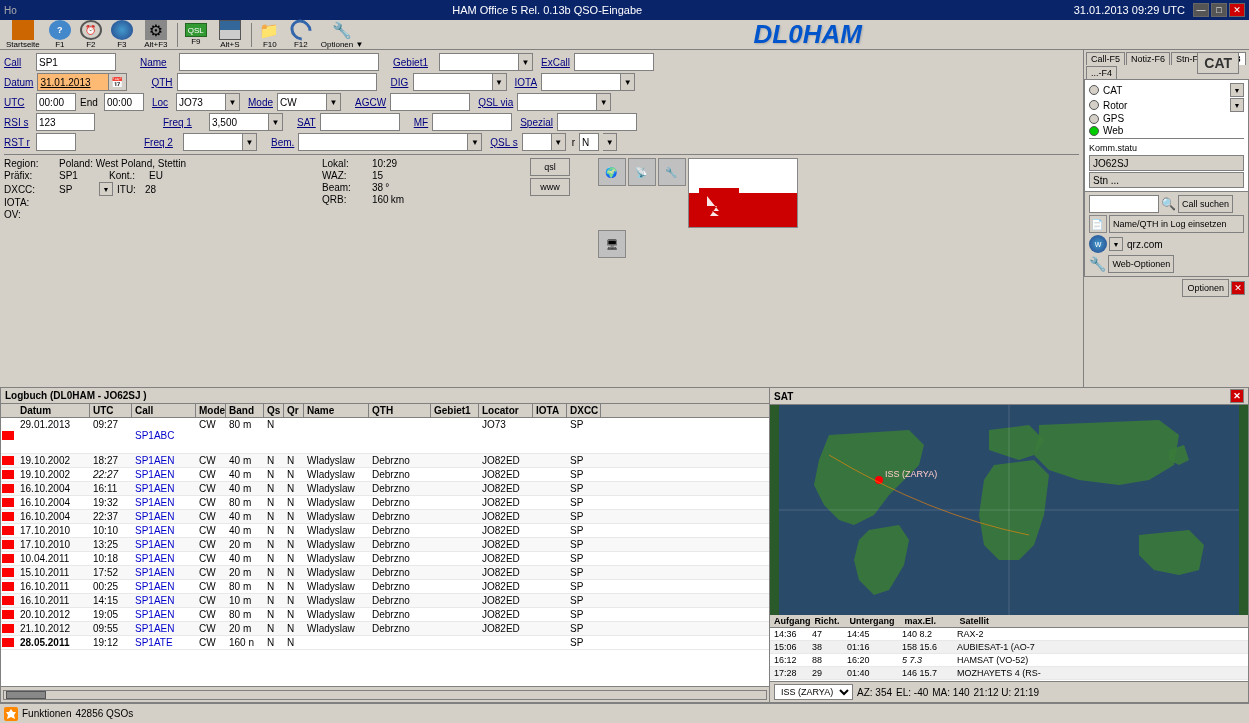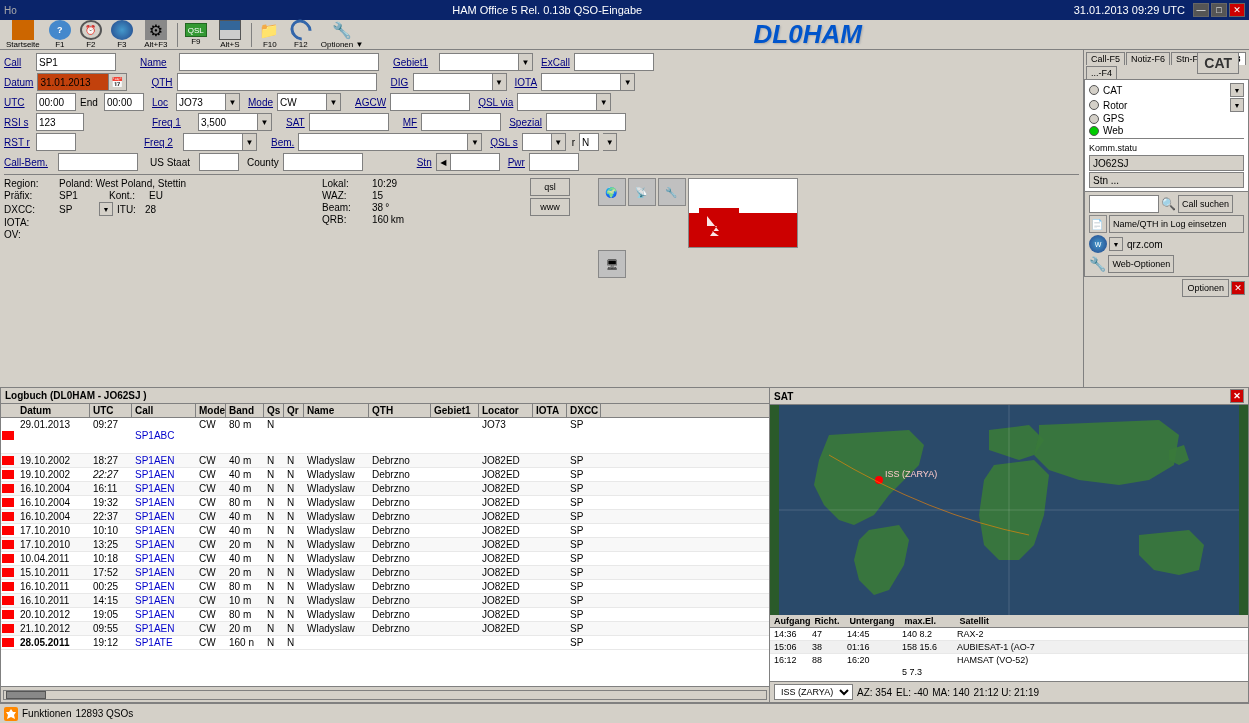--- a/index.html
+++ b/index.html
@@ -109,21 +109,21 @@
           <input type="text" style="width: 80px; border: 1px solid rgb(128, 128, 128); height: 18px; font-size: 10px; padding: 1px 2px; background: white;">
           <div style="width:14px;height:18px;background:#d4d0c8;border:1px solid #808080;border-left:none;display:flex;align-items:center;justify-content:center;font-size:8px;cursor:pointer;">▼</div>
         </div>
         <span style="font-size:10px;color:#000080;text-decoration:underline;margin-left:4px;">ExCall</span>
         <input type="text" style="width: 80px; border: 1px solid rgb(128, 128, 128); height: 18px; font-size: 10px; padding: 1px 2px; background: white;">
       </div>
 
       <div style="display:flex; align-items:center; margin-bottom:2px; gap:4px;">
         <span style="font-size:10px;color:#000080;text-decoration:underline;min-width:28px;">Datum</span>
         <div style="display:flex;align-items:center;">
-          <input type="text" value="31.01.2013" style="width: 72px; border: 1px solid rgb(128, 128, 128); height: 18px; font-size: 10px; padding: 1px 2px; background: #c2410c;">
+          <input type="text" value="31.01.2013" style="width: 72px; border: 1px solid rgb(128, 128, 128); height: 18px; font-size: 10px; padding: 1px 2px; background: #fdba74; text-decoration: underline;">
           <div style="width:18px;height:18px;background:#d4d0c8;border:1px solid #808080;border-left:none;display:flex;align-items:center;justify-content:center;font-size:10px;cursor:pointer;">📅</div>
         </div>
         <span style="font-size:10px;color:#000080;text-decoration:underline;min-width:20px;margin-left:20px;">QTH</span>
         <input type="text" style="width: 200px; border: 1px solid rgb(128, 128, 128); height: 18px; font-size: 10px; padding: 1px 2px; background: white;">
         <span style="font-size:10px;color:#000080;text-decoration:underline;min-width:18px;margin-left:10px;">DIG</span>
         <div style="display:flex;align-items:center;">
           <input type="text" style="width: 80px; border: 1px solid rgb(128, 128, 128); height: 18px; font-size: 10px; padding: 1px 2px; background: white;">
           <div style="width:14px;height:18px;background:#d4d0c8;border:1px solid #808080;border-left:none;display:flex;align-items:center;justify-content:center;font-size:8px;cursor:pointer;">▼</div>
         </div>
         <span style="font-size:10px;color:#000080;text-decoration:underline;margin-left:4px;">IOTA</span>
@@ -152,21 +152,21 @@
         <input type="text" style="width: 80px; border: 1px solid rgb(128, 128, 128); height: 18px; font-size: 10px; padding: 1px 2px; background: white;">
         <span style="font-size:10px;color:#000080;text-decoration:underline;margin-left:4px;">QSL via</span>
         <div style="display:flex;align-items:center;">
           <input type="text" style="width: 80px; border: 1px solid rgb(128, 128, 128); height: 18px; font-size: 10px; padding: 1px 2px; background: white;">
           <div style="width:14px;height:18px;background:#d4d0c8;border:1px solid #808080;border-left:none;display:flex;align-items:center;justify-content:center;font-size:8px;cursor:pointer;">▼</div>
         </div>
       </div>
 
       <div style="display:flex; align-items:center; margin-bottom:2px; gap:4px;">
         <span style="font-size:10px;color:#000080;text-decoration:underline;min-width:28px;">RSI s</span>
-        <input type="text" value="123" style="width: 48px; border: 1px solid rgb(128, 128, 128); height: 18px; font-size: 10px; padding: 1px 2px; background: white;">
+        <input type="text" value="123" style="width: 59px; border: 1px solid rgb(128, 128, 128); height: 18px; font-size: 10px; padding: 1px 2px; background: white;">
         <span style="min-width:40px;"></span>
         <span style="font-size:10px;color:#000080;text-decoration:underline;min-width:35px;margin-left:20px;">Freq 1</span>
         <div style="display:flex;align-items:center;margin-left:7px;">
           <input type="text" value="3,500" style="width: 60px; border: 1px solid rgb(128, 128, 128); height: 18px; font-size: 10px; padding: 1px 2px; background: white;">
           <div style="width:14px;height:18px;background:#d4d0c8;border:1px solid #808080;border-left:none;display:flex;align-items:center;justify-content:center;font-size:8px;cursor:pointer;">▼</div>
         </div>
         <span style="font-size:10px;color:#000080;text-decoration:underline;margin-left:10px;">SAT</span>
         <input type="text" style="width: 80px; border: 1px solid rgb(128, 128, 128); height: 18px; font-size: 10px; padding: 1px 2px; background: white;">
         <span style="font-size:10px;color:#000080;text-decoration:underline;margin-left:10px;">MF</span>
         <input type="text" style="width: 80px; border: 1px solid rgb(128, 128, 128); height: 18px; font-size: 10px; padding: 1px 2px; background: white;">
@@ -191,35 +191,20 @@
         <span style="font-size:10px;color:#000080;text-decoration:underline;margin-left:4px;">QSL s</span>
         <div style="display:flex;align-items:center;">
           <input type="text" style="width: 30px; border: 1px solid rgb(128, 128, 128); height: 18px; font-size: 10px; padding: 1px 2px; background: white;">
           <div style="width:14px;height:18px;background:#d4d0c8;border:1px solid #808080;border-left:none;display:flex;align-items:center;justify-content:center;font-size:8px;cursor:pointer;">▼</div>
         </div>
         <span style="font-size:10px;margin-left:2px;">r</span>
         <input type="text" value="N" style="width: 20px; border: 1px solid rgb(128, 128, 128); height: 18px; font-size: 10px; padding: 1px 2px; background: white;">
         <div style="width:14px;height:18px;background:#d4d0c8;border:1px solid #808080;border-left:none;display:flex;align-items:center;justify-content:center;font-size:8px;cursor:pointer;">▼</div>
       </div>
 
-      <div style="display:flex; align-items:center; margin-bottom:2px; gap:4px;">
-        <span style="font-size:10px;color:#000080;text-decoration:underline;min-width:50px;">Call-Bem.</span>
-        <input type="text" style="width: 80px; border: 1px solid rgb(128, 128, 128); height: 18px; font-size: 10px; padding: 1px 2px; background: white;">
-        <span style="font-size:10px;min-width:45px;margin-left:8px;">US Staat</span>
-        <input type="text" style="width: 40px; border: 1px solid rgb(128, 128, 128); height: 18px; font-size: 10px; padding: 1px 2px; background: white;">
-        <span style="font-size:10px;margin-left:4px;">County</span>
-        <input type="text" style="width: 80px; border: 1px solid rgb(128, 128, 128); height: 18px; font-size: 10px; padding: 1px 2px; background: white;">
-        <span style="font-size:10px;color:#000080;text-decoration:underline;margin-left:50px;">Stn</span>
-        <div style="display:flex;align-items:center;">
-          <div style="width:14px;height:18px;background:#d4d0c8;border:1px solid #808080;border-right:none;display:flex;align-items:center;justify-content:center;font-size:8px;cursor:pointer;">◀</div>
-          <input type="text" style="width: 50px; border: 1px solid rgb(128, 128, 128); height: 18px; font-size: 10px; padding: 1px 2px; background: white;">
-        </div>
-        <span style="font-size:10px;color:#000080;text-decoration:underline;margin-left:4px;">Pwr</span>
-        <input type="text" style="width: 50px; border: 1px solid rgb(128, 128, 128); height: 18px; font-size: 10px; padding: 1px 2px; background: white;">
-      </div>
 
       <div style="height:1px;background:#808080;margin:3px 0;"></div>
 
       <div style="display:flex; gap:8px; font-size:10px; margin-top:2px;">
 
         <div style="flex:0 0 310px;">
           <div style="display:flex; margin-bottom:1px;">
             <span style="min-width:55px;">Region:</span>
             <span>Poland: West Poland, Stettin</span>
           </div>
@@ -728,21 +713,21 @@
     <div style="min-width:38px;padding:0 2px;">15:06</div>
     <div style="min-width:35px;padding:0 2px;">38</div>
     <div style="min-width:55px;padding:0 2px;">01:16</div>
     <div style="min-width:55px;padding:0 2px;">158 15.6</div>
     <div style="flex:1;padding:0 2px;">AUBIESAT-1 (AO-7</div>
   </div>
           <div style="display: flex; font-size: 9px; padding: 1px 2px; border-bottom: 1px solid rgb(232, 232, 232); background: white; cursor: pointer;">
     <div style="min-width:38px;padding:0 2px;">16:12</div>
     <div style="min-width:35px;padding:0 2px;">88</div>
     <div style="min-width:55px;padding:0 2px;">16:20</div>
-    <div style="min-width:55px;padding:12px 2px;">5   7.3</div>
+    <div style="min-width:55px;padding:0 2px;font-style:italic;">5   7.3</div>
     <div style="flex:1;padding:0 2px;">HAMSAT (VO-52)</div>
   </div>
           <div style="display: flex; font-size: 9px; padding: 1px 2px; border-bottom: 1px solid rgb(232, 232, 232); background: rgb(240, 240, 240); cursor: pointer;">
     <div style="min-width:38px;padding:0 2px;">17:28</div>
     <div style="min-width:35px;padding:0 2px;">29</div>
     <div style="min-width:55px;padding:0 2px;">01:40</div>
     <div style="min-width:55px;padding:0 2px;">146 15.7</div>
     <div style="flex:1;padding:0 2px;">MOZHAYETS 4 (RS-</div>
   </div>
           <div style="display: flex; font-size: 9px; padding: 1px 2px; border-bottom: 1px solid rgb(232, 232, 232); background: white; cursor: pointer;">
@@ -768,21 +753,21 @@
     </div>
   </div>
 
   <div id="statusbar" style="background:#d4d0c8; border-top:1px solid #808080; height:20px; display:flex; align-items:center; padding:0 4px; font-size:10px; gap:4px;">
     <div style="width:14px;height:14px;background:#ff8800;border-radius:2px;display:flex;align-items:center;justify-content:center;">
       <svg width="12" height="12" viewBox="0 0 12 12">
         <path d="M6,1 L8,4 L11,4 L9,7 L10,11 L6,9 L2,11 L3,7 L1,4 L4,4 Z" fill="white"></path>
       </svg>
     </div>
     <span>Funktionen</span>
-    <span>12893 QSOs</span>
+    <span>42856 QSOs</span>
   </div>
 </div>
 
 <style>
   
   #titlebar { position: relative; }
   
   
   .cat-badge {
     position: fixed;

